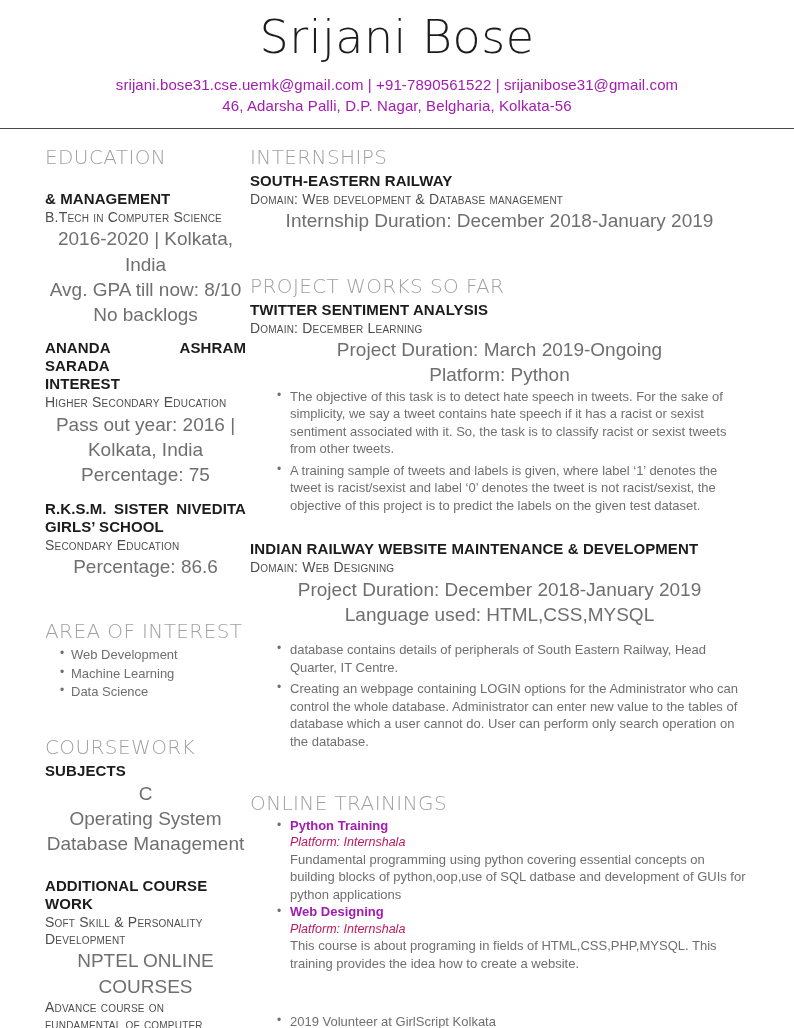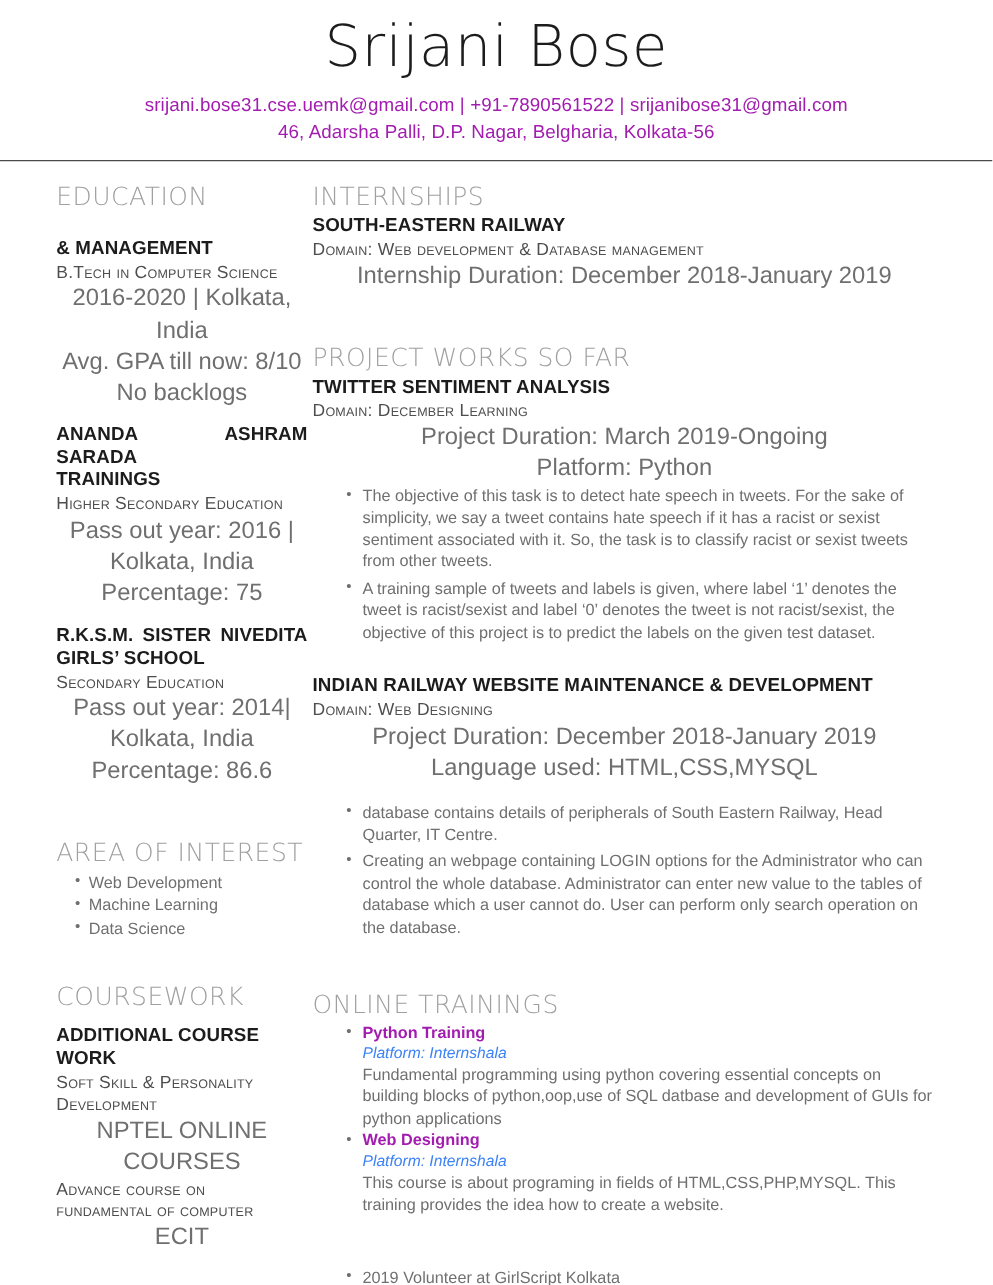--- a/index.html
+++ b/index.html
@@ -157,21 +157,21 @@
   
   .train-name {
     font-weight: bold;
     color: #a21caf;
     font-size: 13px;
     display: block;
     line-height: 1.3;
   }
   .train-platform {
     font-style: italic;
-    color: #3b82f6;
+    color: #be185d;
     font-size: 12.5px;
     display: block;
     line-height: 1.3;
   }
   .train-desc {
     display: block;
     font-size: 13px;
     color: #6f6f6f;
     line-height: 1.35;
   }
@@ -210,54 +210,59 @@
           </div>
           <div class="entry-sub">B.Tech in Computer Science</div>
           <div class="entry-line">2016-2020 | Kolkata, India</div>
           <div class="entry-line">Avg. GPA till now: 8/10</div>
           <div class="entry-line">No backlogs</div>
         </div>
 
         <div class="entry">
           <div class="entry-title justify">
             <span>ANANDA ASHRAM SARADA</span>
-            <span class="lastline">TRAININGS</span>
+            <span class="lastline">INTEREST</span>
           </div>
           <div class="entry-sub">Higher Secondary Education</div>
           <div class="entry-line">Pass out year: 2016 | Kolkata, India</div>
           <div class="entry-line">Percentage: 75</div>
         </div>
 
         <div class="entry">
           <div class="entry-title justify">
             <span>R.K.S.M. SISTER NIVEDITA</span>
             <span class="lastline">GIRLS’ SCHOOL</span>
           </div>
           <div class="entry-sub">Secondary Education</div>
-          <div class="entry-line">Pass out year: 2014| Kolkata, India</div>
           <div class="entry-line">Percentage: 86.6</div>
         </div>
       </div>
 
       <div class="spacer-20"></div>
 
       <div class="section">
         <div class="section-title">AREA OF INTEREST</div>
         <ul class="bullets">
           <li>Web Development</li>
           <li>Machine Learning</li>
           <li>Data Science</li>
         </ul>
       </div>
 
       <div class="spacer-14"></div>
 
       <div class="section">
         <div class="section-title">COURSEWORK</div>
 
+        <div class="entry">
+          <div class="entry-title">SUBJECTS</div>
+          <div class="entry-line">C</div>
+          <div class="entry-line">Operating System</div>
+          <div class="entry-line">Database Management</div>
+        </div>
 
         <div class="spacer-8"></div>
 
         <div class="entry">
           <div class="entry-title">ADDITIONAL COURSE WORK</div>
           <div class="entry-sub">Soft Skill &amp; Personality</div>
           <div class="entry-sub">Development</div>
           <div class="entry-line">NPTEL ONLINE COURSES</div>
           <div class="entry-sub">Advance course on</div>
           <div class="entry-sub">fundamental of computer</div>

